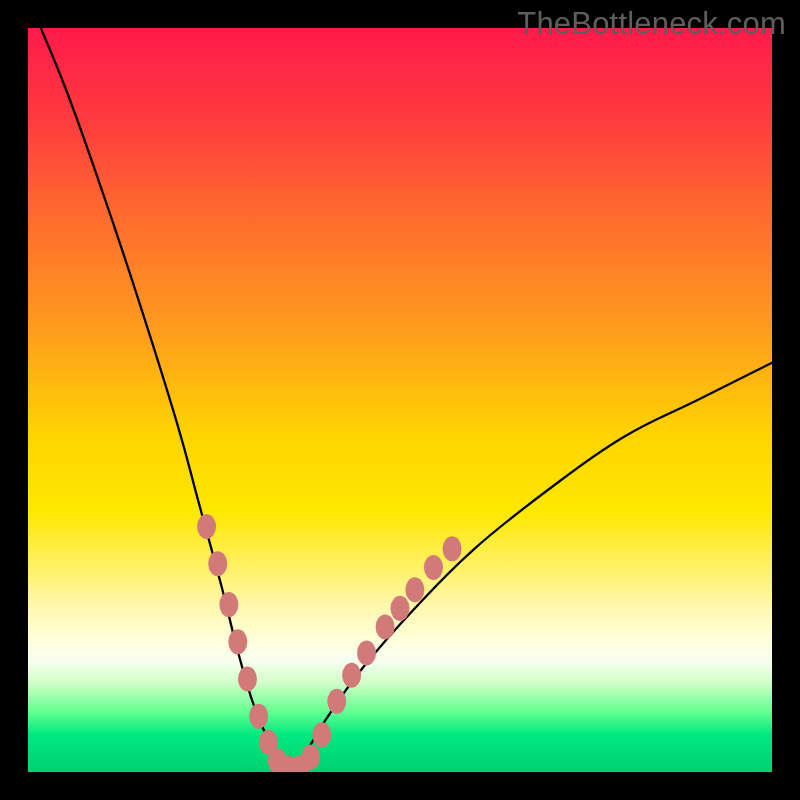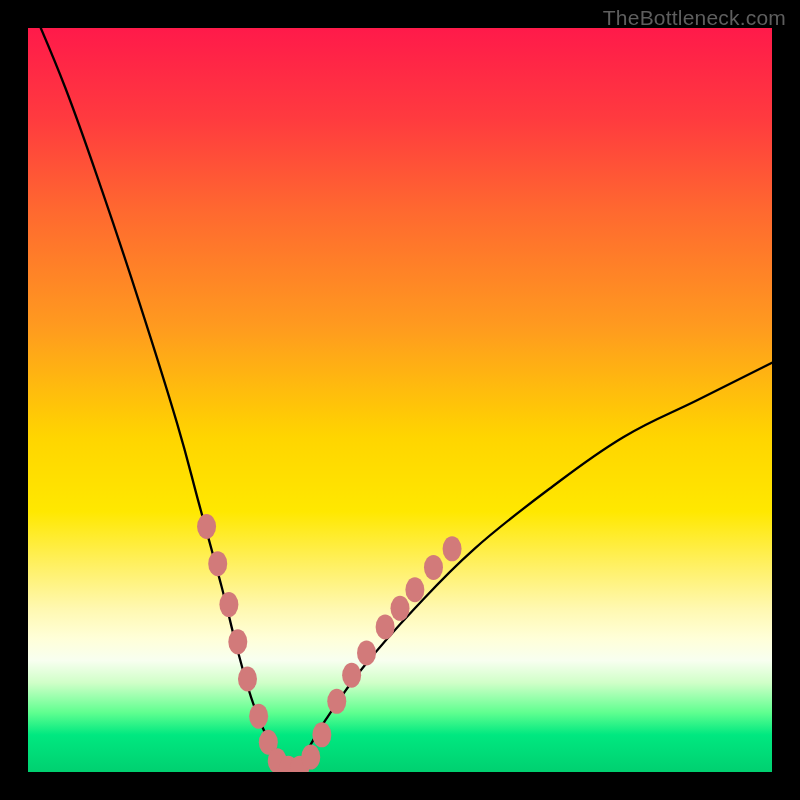--- a/index.html
+++ b/index.html
@@ -30,21 +30,21 @@
       #d0ffc8 88%,
       #60ff90 92%,
       #00e880 95%,
       #00d070 100%);
   }
   .watermark {
     position: absolute;
     top: 6px;
     right: 14px;
     font-family: Arial, Helvetica, sans-serif;
-    font-size: 21px;
+    font-size: 31px;
     color: #5e5e5e;
     letter-spacing: 0.2px;
     font-weight: 500;
   }
   svg.curve {
     position: absolute;
     left: 0;
     top: 0;
     width: 800px;
     height: 800px;

